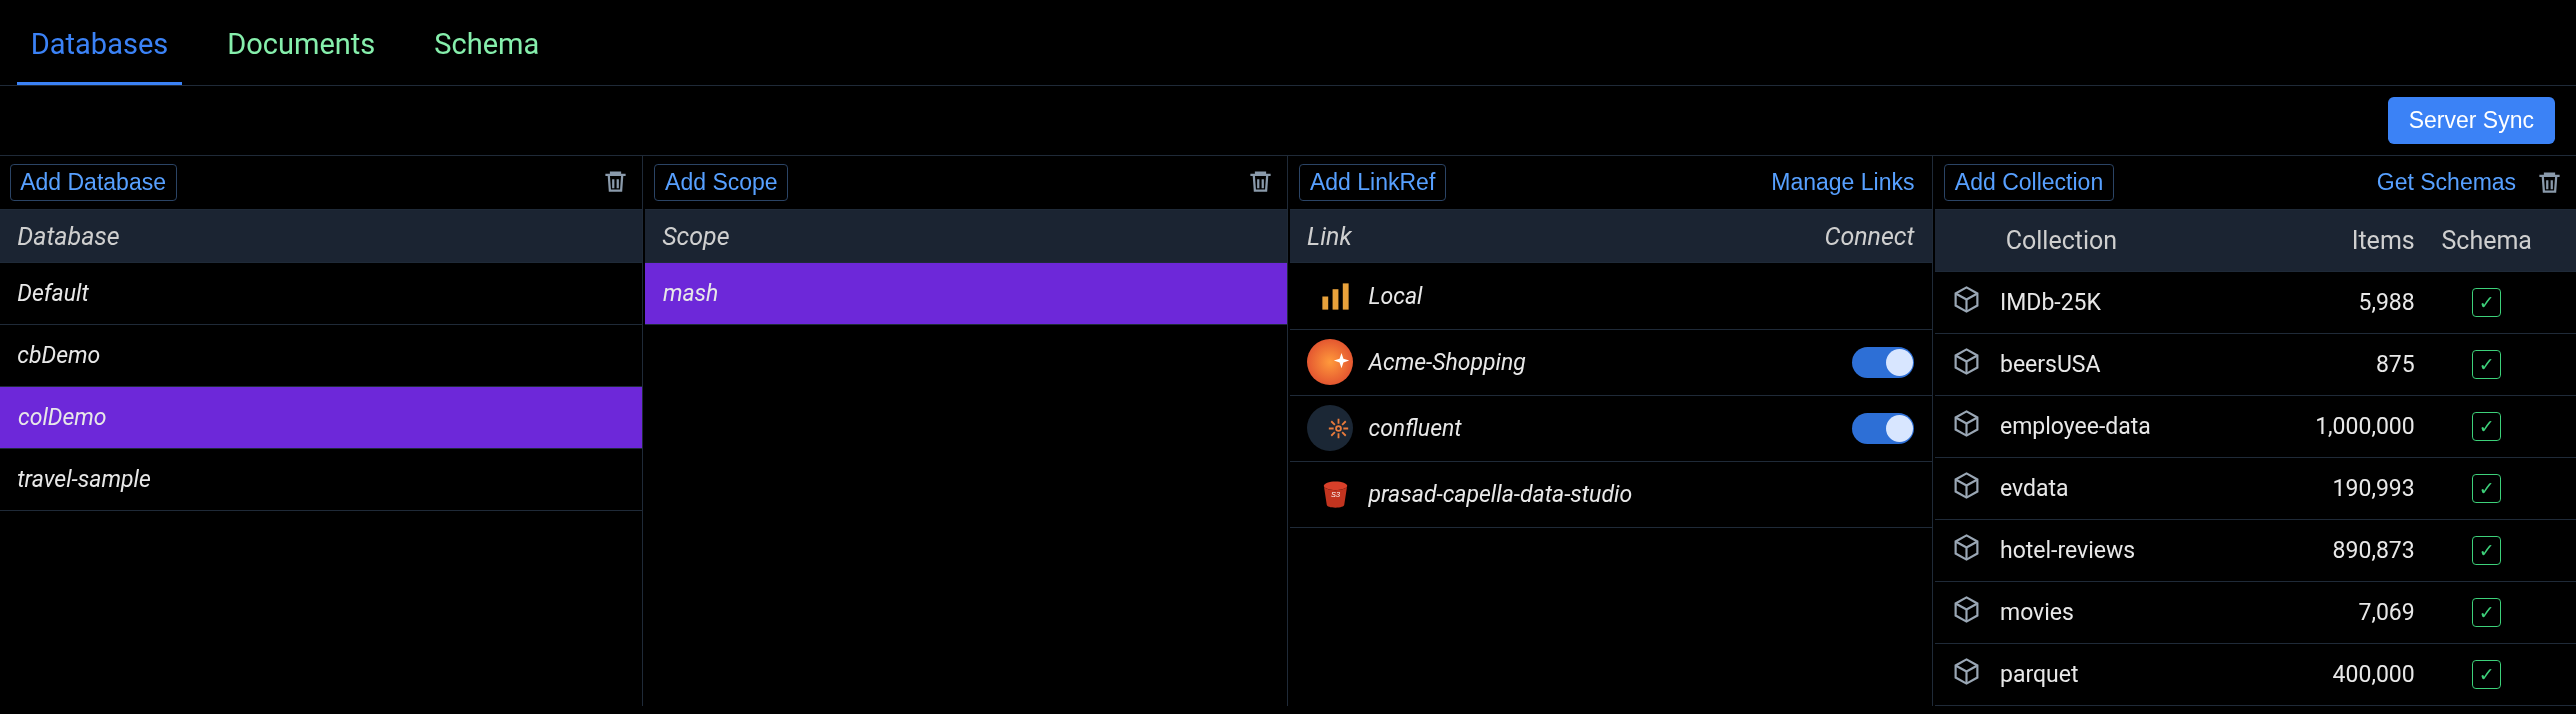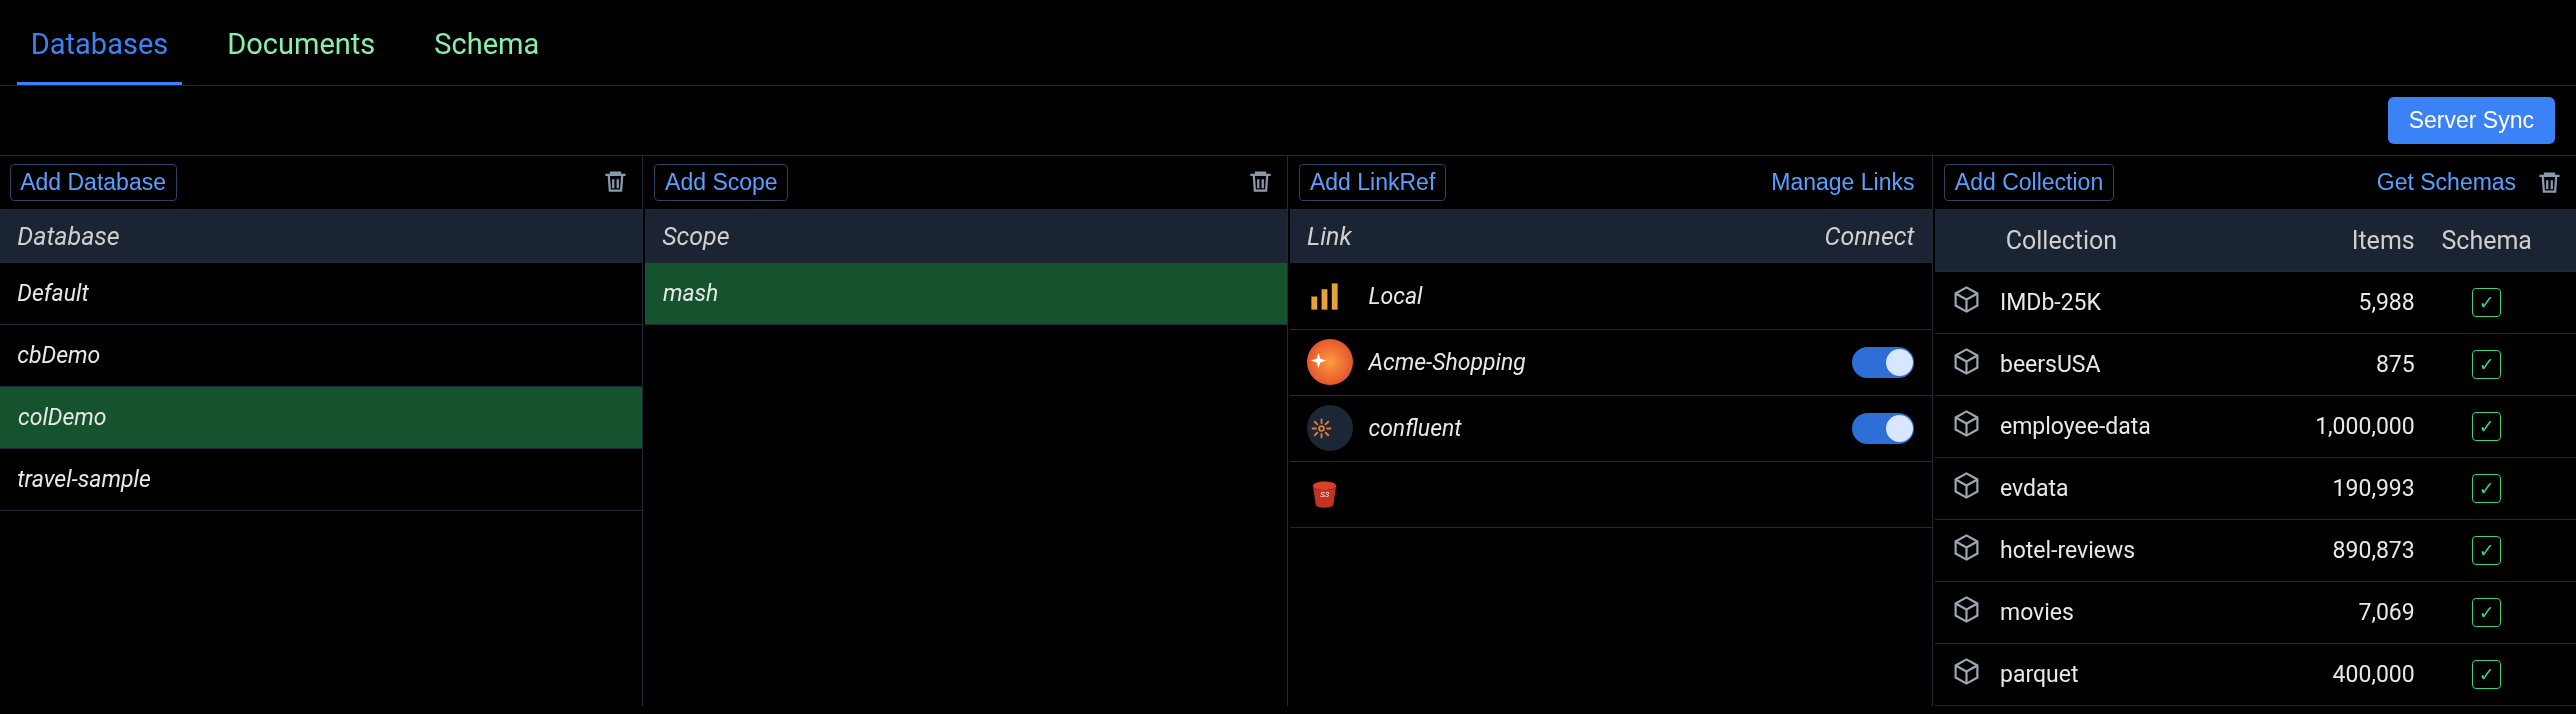--- a/index.html
+++ b/index.html
@@ -113,31 +113,31 @@
   .hdr-right { text-align: right; }
   .row {
     display: flex;
     align-items: center;
     padding: 9.6px 17.3px;
     border-bottom: 1.9px solid #1f2a38;
     min-height: 62px;
     cursor: pointer;
     font-style: italic;
   }
-  .row.selected { background: #14532d; padding-left: 18px; }
+  .row.selected { background: #6d28d9; padding-left: 18px; }
 
   
   .link-row { gap: 15.4px; }
   .link-name { flex: 1; }
   .link-icon {
     width: 46px; height: 46px;
     border-radius: 50%;
     display: inline-flex;
     align-items: center;
-    justify-content: flex-start;
+    justify-content: flex-end;
     font-size: 21px;
   }
 
   .toggle {
     position: relative;
     width: 62px; height: 31px;
     background: #2d6fd6;
     border-radius: 962px;
     cursor: pointer;
   }
@@ -299,20 +299,21 @@
           <span class="toggle"></span>
         </div>
         <div class="row link-row">
           <span class="link-icon">
             <svg width="35" height="35" viewBox="0 0 24 24" style="font-size:22px">
               <path d="M4 6c0-1.7 3.6-3 8-3s8 1.3 8 3-3.6 3-8 3-8-1.3-8-3z" fill="#d9402a"></path>
               <path d="M4 6l2 13c0 1.1 2.7 2 6 2s6-.9 6-2l2-13c0 1.7-3.6 3-8 3s-8-1.3-8-3z" fill="#c2341f"></path>
               <text x="12" y="14" font-size="5" fill="#fff" text-anchor="middle" font-family="sans-serif">S3</text>
             </svg>
           </span>
+          <span class="link-name">prasad-capella-data-studio</span>
         </div>
       </div>
   </div>
 
   <div class="panel">
     <div class="panel-actions">
       <div class="left">
         <button class="ghost-btn">Add Collection</button>
       </div>
       <div class="right">

